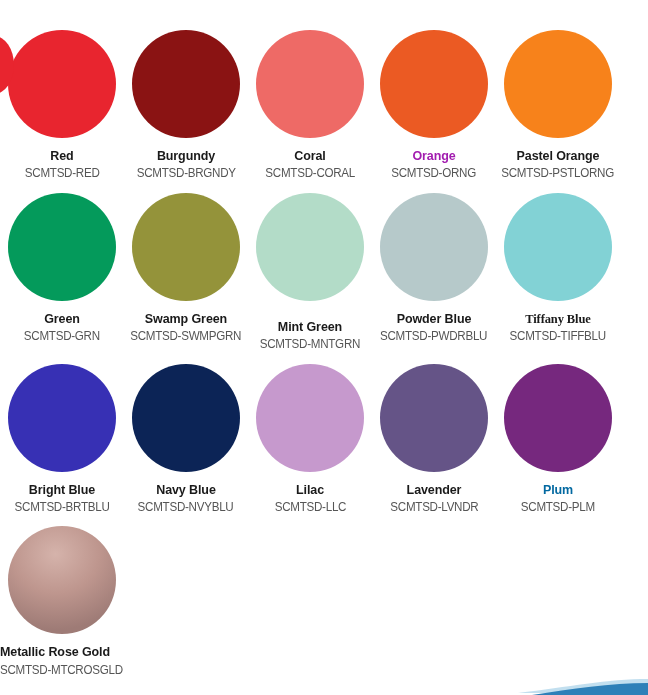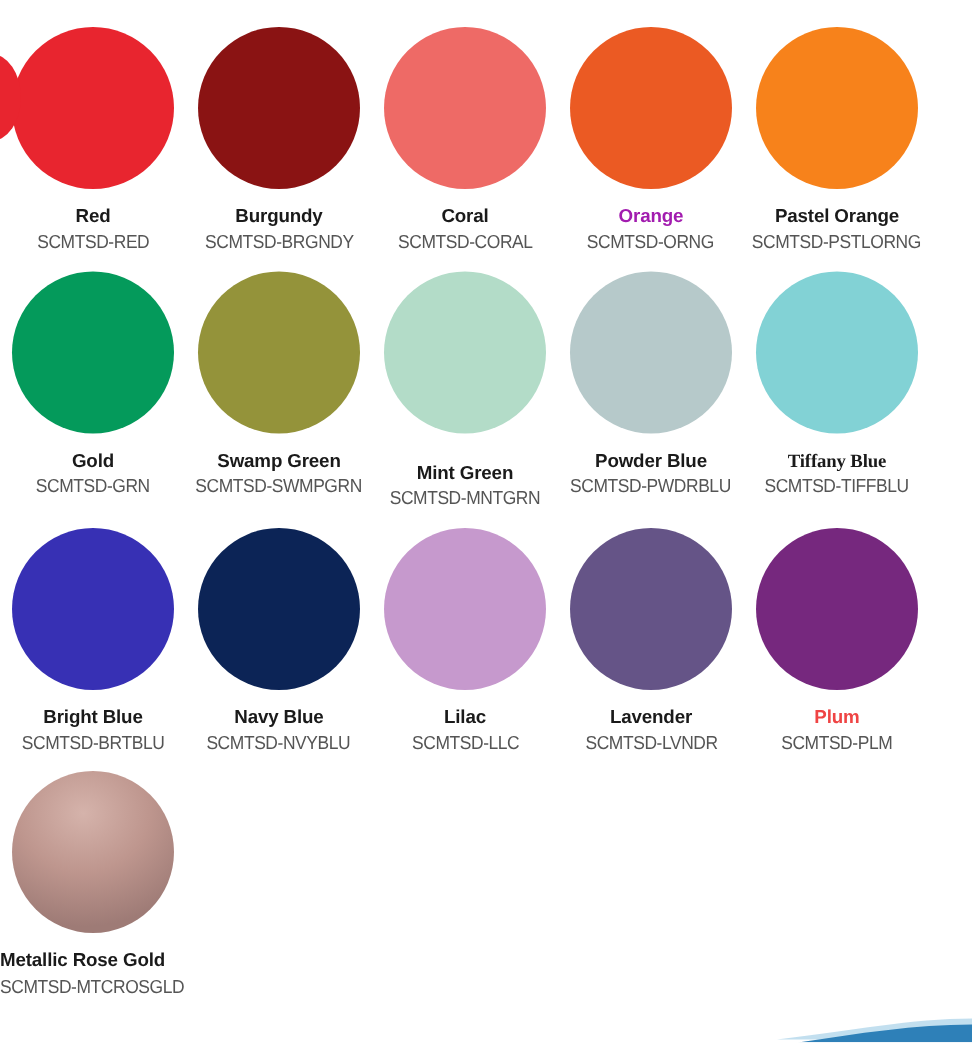--- a/index.html
+++ b/index.html
@@ -34,21 +34,21 @@
     width: 150px;
     height: 26px;
     overflow: hidden;
     pointer-events: none;
   }
   #corner-wave svg { display: block; }
 
   #swatch-grid {
     position: absolute;
     left: 0;
-    top: 4px;
+    top: 16px;
     width: 648px;
     padding-top: 14px;
     box-sizing: border-box;
   }
 
   .swatch-row {
     display: flex;
     flex-direction: row;
     align-items: flex-start;
     margin-bottom: 12px;
@@ -138,21 +138,21 @@
       </div>
       <div class="swatch-cell">
         <div class="swatch-circle" style="background: rgb(247, 130, 27);"></div>
         <div class="swatch-name" style="color: rgb(26, 26, 26);">Pastel Orange</div>
         <div class="swatch-sku" style="color: rgb(85, 85, 85);">SCMTSD-PSTLORNG</div>
       </div>
     </div>
     <div class="swatch-row">
       <div class="swatch-cell">
         <div class="swatch-circle" style="background: rgb(4, 154, 91);"></div>
-        <div class="swatch-name" style="color: rgb(26, 26, 26);">Gold</div>
+        <div class="swatch-name" style="color: rgb(26, 26, 26);">Green</div>
         <div class="swatch-sku" style="color: rgb(85, 85, 85);">SCMTSD-GRN</div>
       </div>
       <div class="swatch-cell">
         <div class="swatch-circle" style="background: rgb(148, 147, 58);"></div>
         <div class="swatch-name" style="color: rgb(26, 26, 26);">Swamp Green</div>
         <div class="swatch-sku" style="color: rgb(85, 85, 85);">SCMTSD-SWMPGRN</div>
       </div>
       <div class="swatch-cell">
         <div class="swatch-circle" style="background: rgb(179, 220, 200);"></div>
         <div class="swatch-name" style="color: rgb(26, 26, 26); margin-top: 19px;">Mint Green</div>
@@ -185,21 +185,21 @@
         <div class="swatch-name" style="color: rgb(26, 26, 26);">Lilac</div>
         <div class="swatch-sku" style="color: rgb(85, 85, 85);">SCMTSD-LLC</div>
       </div>
       <div class="swatch-cell">
         <div class="swatch-circle" style="background: rgb(101, 84, 135);"></div>
         <div class="swatch-name" style="color: rgb(26, 26, 26);">Lavender</div>
         <div class="swatch-sku" style="color: rgb(85, 85, 85);">SCMTSD-LVNDR</div>
       </div>
       <div class="swatch-cell">
         <div class="swatch-circle" style="background: rgb(118, 40, 126);"></div>
-        <div class="swatch-name" style="color: #ef4444;">Plum</div>
+        <div class="swatch-name" style="color: #0369a1;">Plum</div>
         <div class="swatch-sku" style="color: rgb(85, 85, 85);">SCMTSD-PLM</div>
       </div>
     </div>
     <div class="swatch-row swatch-row-last">
       <div class="swatch-cell">
         <div class="swatch-circle" style="background: radial-gradient(78% 70% at 44% 26%, rgb(213, 179, 171) 0%, rgb(190, 150, 142) 52%, rgb(158, 123, 118) 100%);"></div>
         <div class="swatch-name" style="color: rgb(26, 26, 26);">Metallic Rose Gold</div>
         <div class="swatch-sku" style="color: rgb(85, 85, 85);">SCMTSD-MTCROSGLD</div>
       </div>
     </div>

